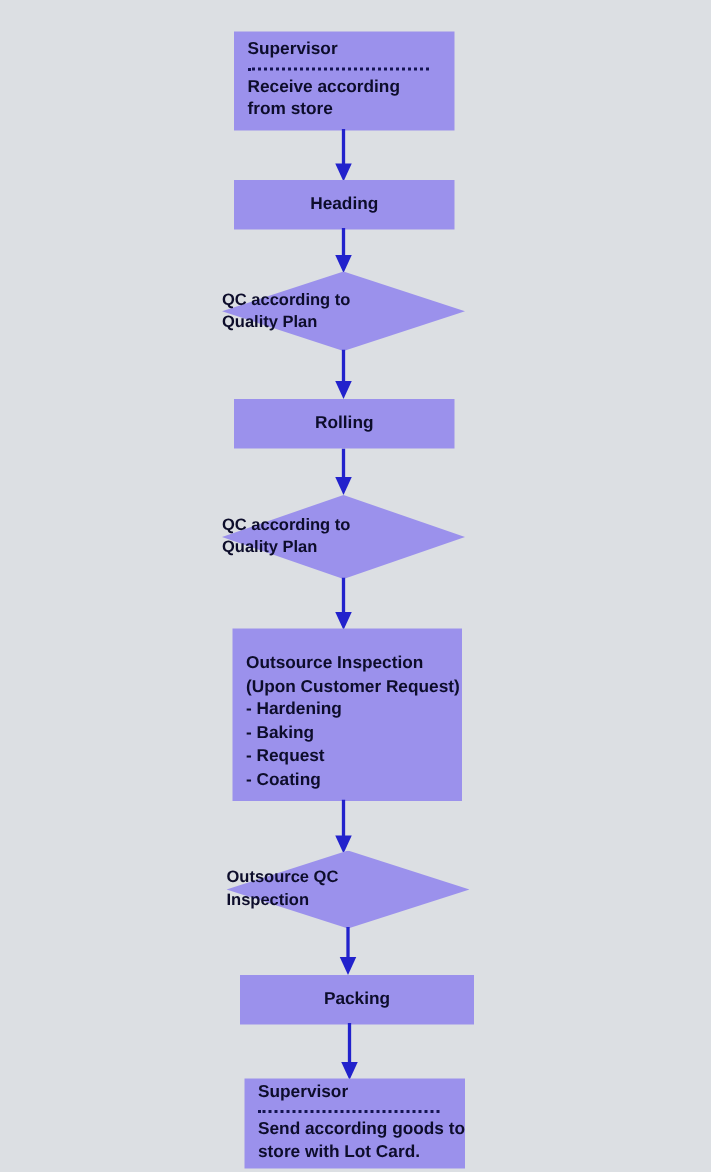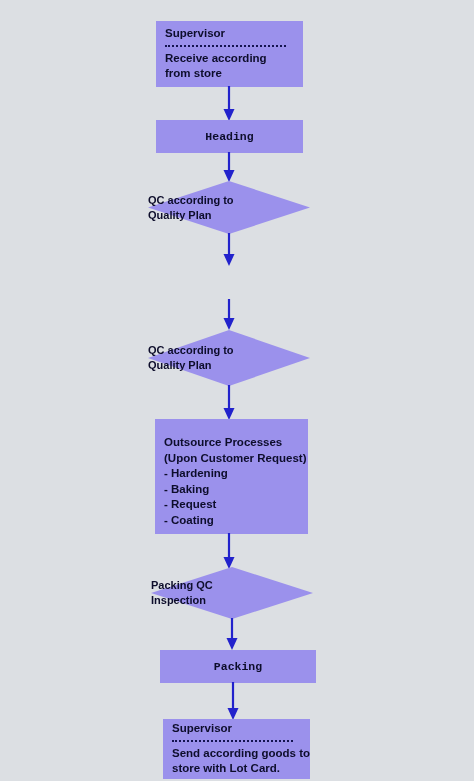--- a/index.html
+++ b/index.html
@@ -28,21 +28,20 @@
   }
   
   .box {
     background: #9b91ec;
     display: flex;
     flex-direction: column;
     justify-content: center;
   }
   .box.center {
     align-items: center;
-    font-family: Liberation Mono, monospace;
   }
   .box.left {
     align-items: flex-start;
     padding-left: 9px;
   }
   .label {
     color: #0d0d2b;
     font-weight: bold;
     font-size: 11.5px;
     line-height: 15.5px;
@@ -129,20 +128,23 @@
     </div>
   </div>
 
   <div class="connector" style="left:222px; top:219px;">
     <svg width="14" height="34" viewBox="0 0 14 34">
       <line x1="7" y1="0" x2="7" y2="24" stroke="#2222cc" stroke-width="2.2"></line>
       <polygon points="7,33 1.5,21 12.5,21" fill="#2222cc"></polygon>
     </svg>
   </div>
 
+  <div class="node box center" style="left:156px; top:252px; width:147px; height:33px;">
+    <div class="label">Rolling</div>
+  </div>
 
   <div class="connector" style="left:222px; top:285px;">
     <svg width="14" height="32" viewBox="0 0 14 32">
       <line x1="7" y1="0" x2="7" y2="22" stroke="#2222cc" stroke-width="2.2"></line>
       <polygon points="7,31 1.5,19 12.5,19" fill="#2222cc"></polygon>
     </svg>
   </div>
 
   <div class="diamond-wrap" style="left:148px; top:316px; width:162px; height:56px;">
     <div class="diamond-shape"></div>
@@ -153,39 +155,39 @@
   </div>
 
   <div class="connector" style="left:222px; top:371px;">
     <svg width="14" height="36" viewBox="0 0 14 36">
       <line x1="7" y1="0" x2="7" y2="26" stroke="#2222cc" stroke-width="2.2"></line>
       <polygon points="7,35 1.5,23 12.5,23" fill="#2222cc"></polygon>
     </svg>
   </div>
 
   <div class="node box left" style="left:155px; top:405px; width:153px; height:115px; padding-top:10px;">
-    <div class="label">Outsource Processes</div>
+    <div class="label">Outsource Inspection</div>
     <div class="label">(Upon Customer Request)</div>
     <div class="label">- Hardening</div>
     <div class="label">- Baking</div>
     <div class="label">- Request</div>
     <div class="label">- Coating</div>
   </div>
 
   <div class="connector" style="left:222px; top:519px;">
     <svg width="14" height="37" viewBox="0 0 14 37">
       <line x1="7" y1="0" x2="7" y2="27" stroke="#2222cc" stroke-width="2.2"></line>
       <polygon points="7,36 1.5,24 12.5,24" fill="#2222cc"></polygon>
     </svg>
   </div>
 
   <div class="diamond-wrap" style="left:151px; top:553px; width:162px; height:52px;">
     <div class="diamond-shape"></div>
     <div class="diamond-text">
-      <div class="label small">Packing QC</div>
+      <div class="label small">Outsource QC</div>
       <div class="label small">Inspection</div>
     </div>
   </div>
 
   <div class="connector" style="left:225px; top:604px;">
     <svg width="14" height="33" viewBox="0 0 14 33">
       <line x1="7" y1="0" x2="7" y2="23" stroke="#2222cc" stroke-width="2.2"></line>
       <polygon points="7,32 1.5,20 12.5,20" fill="#2222cc"></polygon>
     </svg>
   </div>

